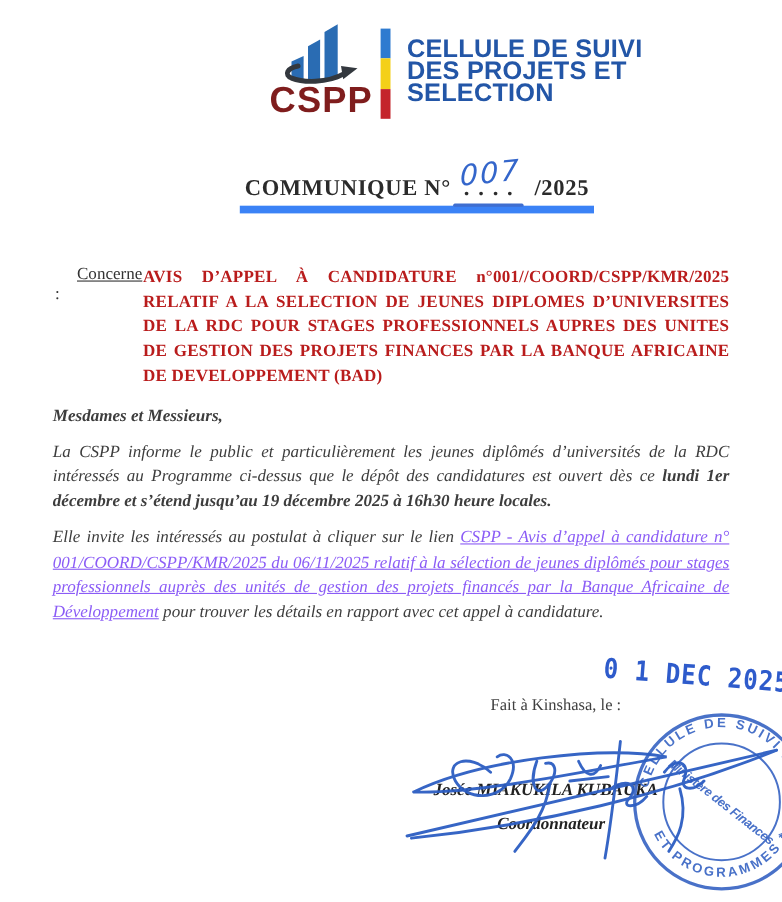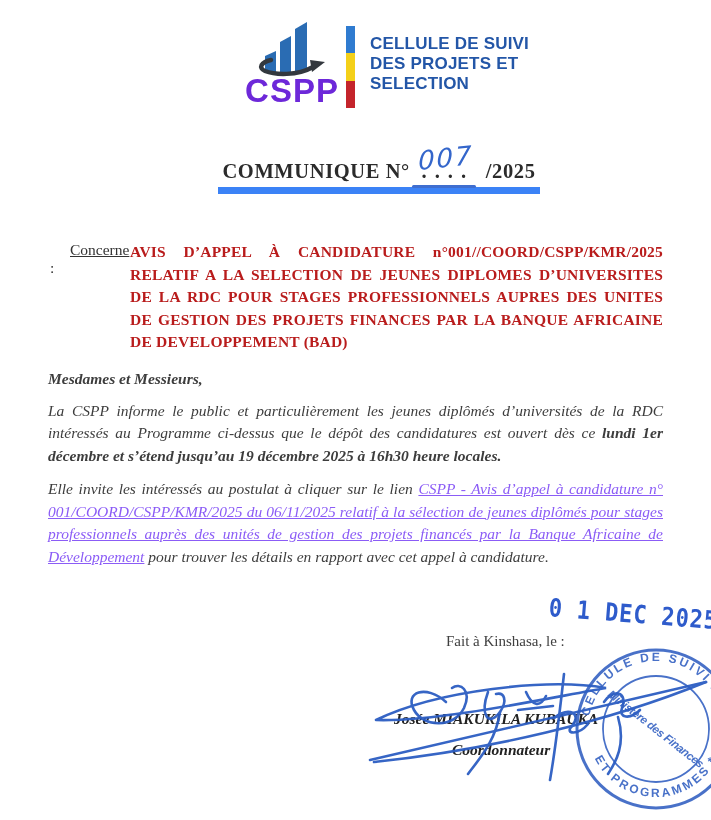--- a/index.html
+++ b/index.html
@@ -5,29 +5,29 @@
   html,body{margin:0;padding:0;background:#ffffff;}
   .page{
     position:relative;width:711px;height:820px;background:#ffffff;
     font-family:"Liberation Serif", serif;color:#3d3d3d;overflow:hidden;
   }
   
   .logo-row{position:absolute;left:246px;top:20px;display:flex;align-items:flex-start;}
   .logo-left{width:92px;display:flex;flex-direction:column;align-items:center;}
   .logo-acronym{
     font-family:"Liberation Sans", sans-serif;font-weight:bold;font-size:33px;
-    color:#6d28d9;letter-spacing:1px;line-height:30px;margin-top:-2px;
+    color:#7f1d1d;letter-spacing:1px;line-height:30px;margin-top:-2px;
   }
   .flag-bar{margin-left:8px;margin-top:6px;width:9px;height:82px;display:flex;flex-direction:column;}
   .flag-bar .b{flex:1;background:#2f7bd0;}
   .flag-bar .y{flex:1;background:#f4d019;}
   .flag-bar .r{flex:1;background:#c4242b;}
   .org-name{
     margin-left:15px;margin-top:14px;
-    font-family:"Liberation Sans", sans-serif;font-weight:bold;font-size:17px;
+    font-family:"Liberation Sans", sans-serif;font-weight:bold;font-size:23px;
     color:#2356a7;line-height:20px;letter-spacing:0.2px;
   }
   
   .title-row{position:absolute;left:0;right:0;top:160px;text-align:center;}
   .title-inner{
     display:inline-block;font-weight:bold;font-size:20.5px;color:#2b2b2b;
     letter-spacing:0.6px;border-bottom:7px solid #3b82f6;padding:0 4px 4px 4px;margin-left:47px;
   }
   .dots-wrap{position:relative;display:inline-block;padding:0 6px;}
   .dots{letter-spacing:8px;}

